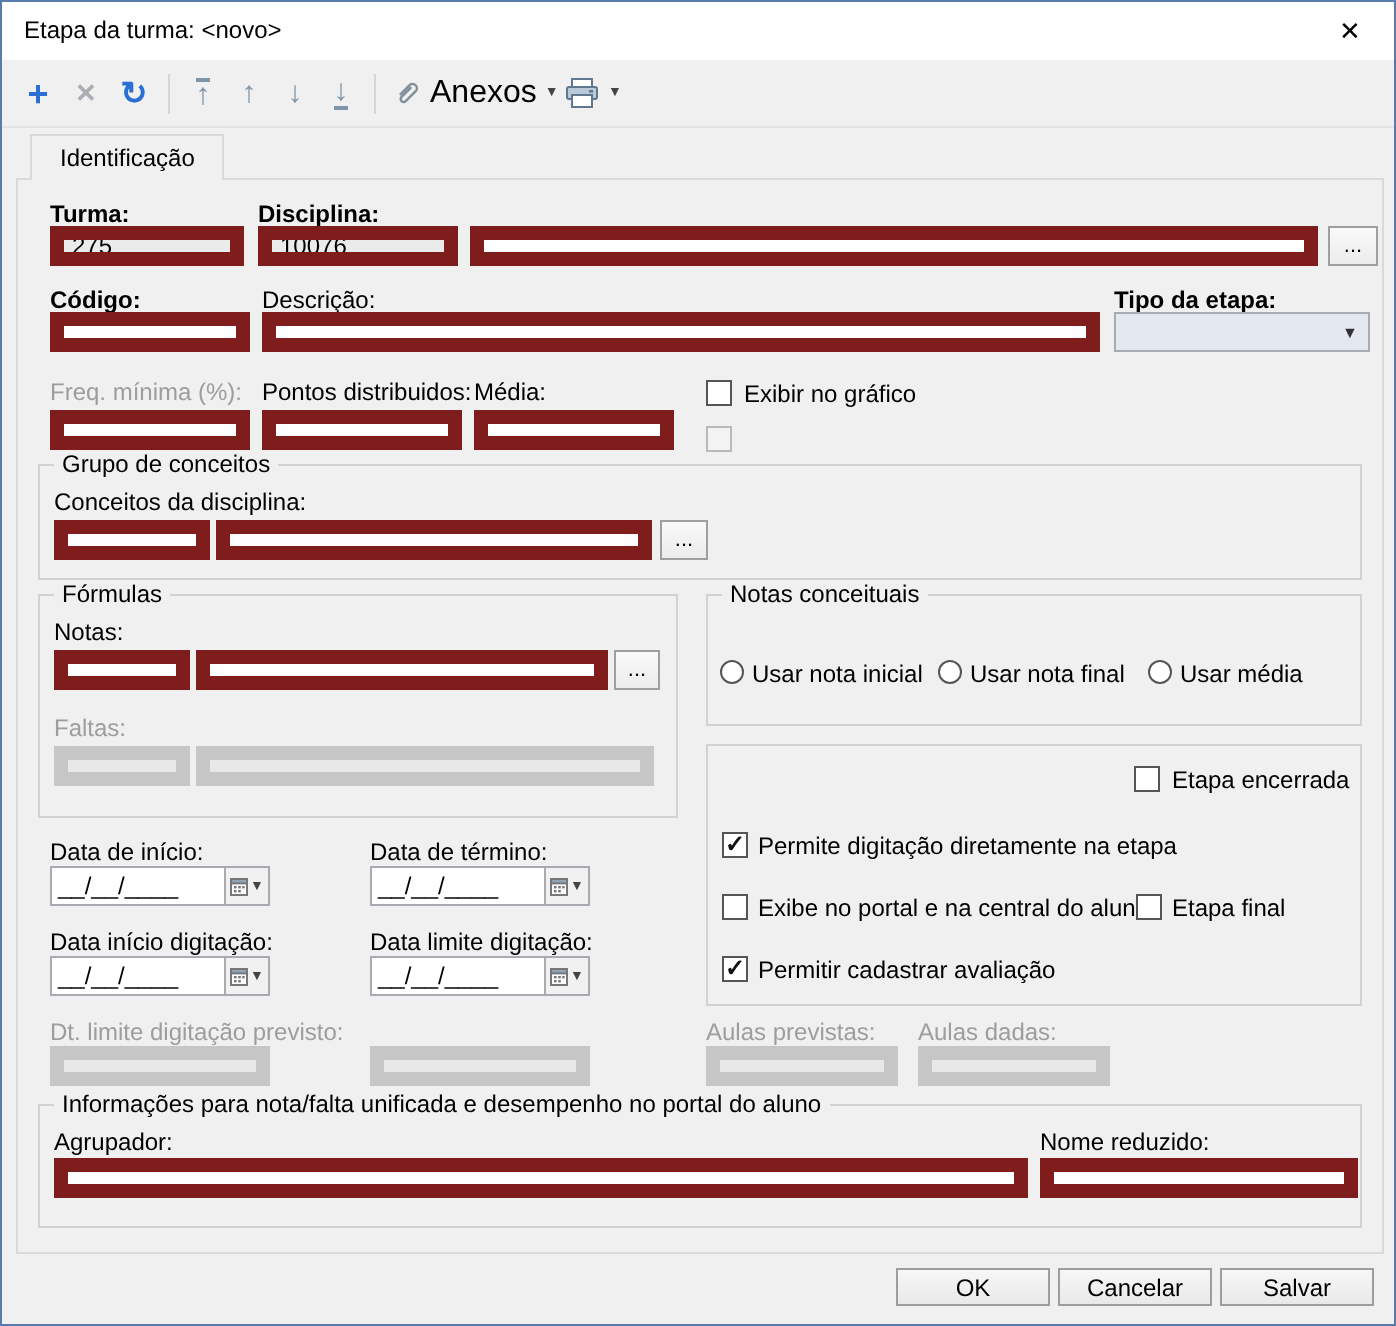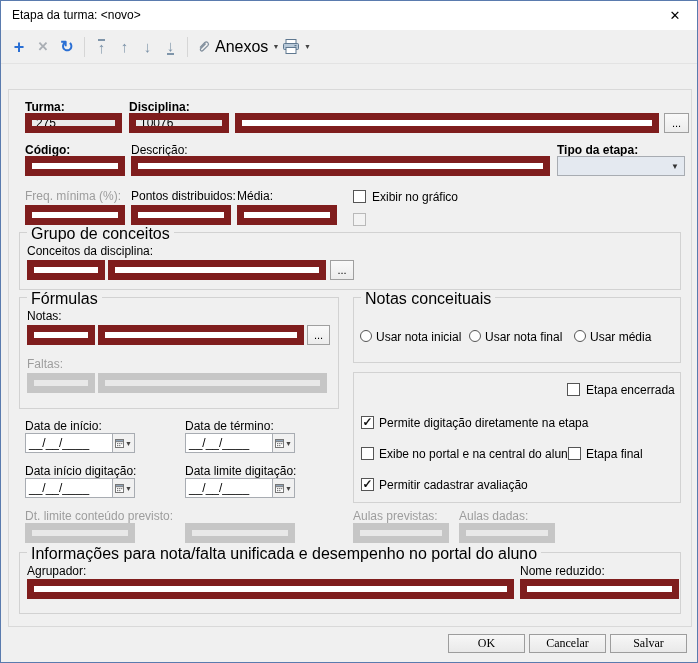--- a/index.html
+++ b/index.html
@@ -32,37 +32,37 @@
   .bold { font-weight:bold; }
   .gray { color:#9d9d9d; }
   .in { position:absolute; height:20px; border:7px solid #7f1d1d; background:#fff;
         font-family:inherit; font-size:12px; padding:0 4px; outline:none; }
   .ro { background:#ebebeb; }
   .dis { background:#e8e8e8; border-color:#c6c6c6; }
   .browse { position:absolute; height:20px; background:linear-gradient(#f9f9f9,#ececec);
             border:1px solid #9f9f9f; font-family:inherit; font-size:11px; line-height:10px;
             text-align:center; cursor:pointer; }
   .grp { position:absolute; border:1px solid #d2d2d2; }
-  .gtitle { position:absolute; background:#f0f0f0; padding:0 4px; white-space:nowrap; font-size:16px; z-index:1; }
+  .gtitle { position:absolute; background:#f0f0f0; padding:0 4px; white-space:nowrap; font-size:12px; z-index:1; }
   .cb { position:absolute; width:13px; height:13px; border:1px solid #555; background:#fff;
         cursor:pointer; text-align:center; }
   .cb.cdis { border-color:#b9b9b9; background:#f3f3f3; }
   .ck { font-size:12px; font-weight:bold; line-height:11px; display:block; color:#111; }
   .rd { position:absolute; width:12px; height:12px; border:1px solid #555; border-radius:50%;
         background:#fff; cursor:pointer; }
   .date { position:absolute; height:20px; border:1px solid #a8acb2; background:#fff; display:flex; cursor:text; }
   .date .mask { flex:1; font-size:12px; padding:2px 3px; white-space:nowrap; overflow:hidden; }
   .dbtn { width:22px; border-left:1px solid #a8acb2; background:#f1f1f1; display:flex;
           align-items:center; justify-content:center; gap:1px; cursor:pointer; }
   .combo { position:absolute; height:20px; border:1px solid #a8acb2; background:#e4e9f0;
            display:flex; align-items:center; cursor:pointer; }
   .combo .val { flex:1; padding:0 4px; font-size:12px; }
   .combo .carea { width:18px; height:100%; display:flex; align-items:center; justify-content:center; }
   .btn { position:absolute; width:77px; height:19px; background:linear-gradient(#f7f7f7,#e9e9e9);
-         border:1px solid #9d9d9d; font-family:Liberation Serif, serif; font-size:12px; cursor:pointer; }
+         border:1px solid #9d9d9d; font-family:Liberation Sans, sans-serif; font-size:12px; cursor:pointer; }
 </style>
 </head>
 <body>
 
 <div class="window">
 
   <div class="titlebar">
     <span class="title">Etapa da turma: &lt;novo&gt;</span>
     <div class="close">
       <span>✕</span>
@@ -104,20 +104,23 @@
       <svg width="18" height="16" viewBox="0 0 18 16">
         <rect x="4" y="0.5" width="10" height="4.5" fill="#ffffff" stroke="#5f7890"></rect>
         <rect x="1.5" y="4.5" width="15" height="6" rx="1" fill="#b9c9d8" stroke="#5f7890"></rect>
         <rect x="4" y="8.5" width="10" height="6" fill="#ffffff" stroke="#5f7890"></rect>
         <rect x="12.5" y="6" width="2" height="1.3" fill="#5f7890"></rect>
       </svg>
       <span class="caret">▼</span>
     </div>
   </div>
 
+  <div class="tab">
+    <span>Identificação</span>
+  </div>
   <div class="page"></div>
 
   <span class="lb bold" style="left:24px;top:99px">Turma:</span>
   <span class="lb bold" style="left:128px;top:99px">Disciplina:</span>
   <input class="in ro" style="left: 24px; top: 112px; width: 97px;" readonly="" value="275">
   <input class="in ro" style="left: 128px; top: 112px; width: 100px;" readonly="" value="10076">
   <input class="in" style="left: 234px; top: 112px; width: 424px;" value="">
   <button class="browse" style="left:663px;top:112px;width:25px">...</button>
 
   <span class="lb bold" style="left:24px;top:142px">Código:</span>
@@ -241,21 +244,21 @@
         <rect x="0.5" y="0.5" width="8" height="2.2" fill="#90a4b8" stroke="#777"></rect>
         <rect x="2" y="4" width="1.3" height="1.2" fill="#777"></rect>
           <rect x="4.1" y="4" width="1.3" height="1.2" fill="#777"></rect>
         <rect x="6.1" y="4" width="1.2" height="1.2" fill="#777"></rect>
           <rect x="2" y="6" width="1.3" height="1.2" fill="#777"></rect>
         <rect x="4.1" y="6" width="1.3" height="1.2" fill="#777"></rect>
       </svg>
       <span class="caret">▼</span>
     </span>
   </div>
-  <span class="lb gray" style="left:24px;top:508px">Dt. limite conteúdo previsto:</span>
+  <span class="lb gray" style="left:24px;top:508px">Dt. limite digitação previsto:</span>
   <input class="in dis" style="left: 24px; top: 522px; width: 110px;" disabled="">
   <input class="in dis" style="left: 184px; top: 522px; width: 110px;" disabled="">
   <span class="lb gray" style="left:352px;top:508px">Aulas previstas:</span>
   <input class="in dis" style="left: 352px; top: 522px; width: 96px;" disabled="">
   <span class="lb gray" style="left:458px;top:508px">Aulas dadas:</span>
   <input class="in dis" style="left: 458px; top: 522px; width: 96px;" disabled="">
 
   <div class="grp" style="left:18px;top:551px;width:662px;height:62px"></div>
   <span class="gtitle" style="left:26px;top:544px">Informações para nota/falta unificada e desempenho no portal do aluno</span>
   <span class="lb" style="left:26px;top:563px">Agrupador:</span>

